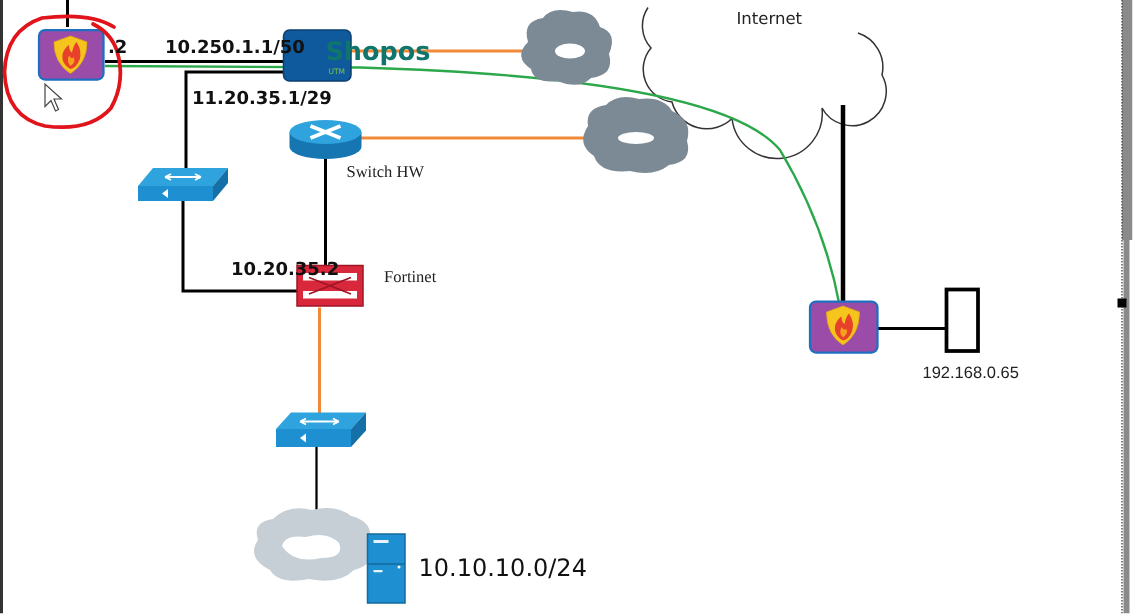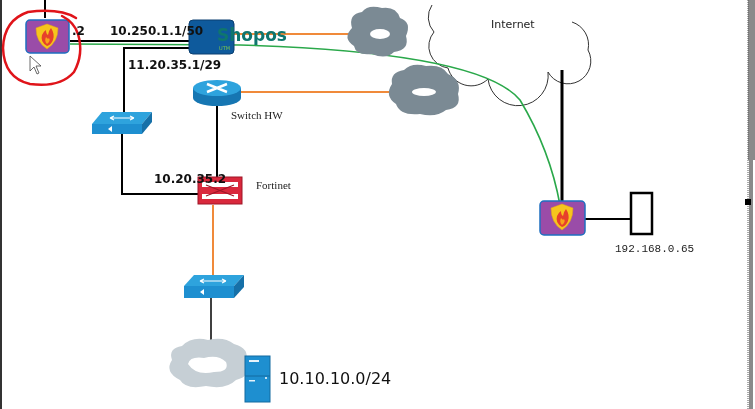--- a/index.html
+++ b/index.html
@@ -1,21 +1,21 @@
 <!DOCTYPE html>
 <html><head>
 <meta charset="utf-8">
 <style>
   html, body { margin: 0; padding: 0; background: #ffffff; }
   body { width: 755px; height: 409px; position: relative; overflow: hidden; font-family: "Liberation Sans", sans-serif; }
   #canvas { position: absolute; left: 0; top: 0; width: 755px; height: 409px; }
   .lbl { position: absolute; white-space: nowrap; color: #111; }
   .bold { font-weight: bold; font-size: 12px; font-family: "DejaVu Sans", sans-serif; }
   .plain { font-size: 11px; font-family: "DejaVu Sans", sans-serif; color: #222; }
-  .ip { font-size: 11px; font-family: Liberation Mono, monospace; color: #222; }
+  .ip { font-size: 11px; font-family: Liberation Sans, sans-serif; color: #222; }
   .big { font-size: 16px; font-family: "DejaVu Sans", sans-serif; color: #111; }
 </style>
 </head>
 <body>
 
 <svg id="canvas" width="755" height="409" viewBox="0 0 755 409" xmlns="http://www.w3.org/2000/svg">
 
   <line x1="1" y1="0" x2="1" y2="409" stroke="#333" stroke-width="2"></line>
 
   <rect x="748" y="0" width="7" height="160" fill="#8a8a8a"></rect>
@@ -128,15 +128,15 @@
 </svg>
 
 <div class="lbl bold" style="left:72px;top:24px;">.2</div>
 <div class="lbl bold" style="left:110px;top:24px;">10.250.1.1/50</div>
 <div class="lbl" style="left:190px;top:25px;font-size:17px;font-weight:bold;color:#0f766e;font-family:'DejaVu Sans',sans-serif;padding-left:27px;">Shopos</div>
 <div class="lbl" style="left:219px;top:45px;font-size:5px;color:#7cc64a;font-family:'DejaVu Sans',sans-serif;">UTM</div>
 <div class="lbl bold" style="left:128px;top:58px;">11.20.35.1/29</div>
 <div class="lbl plain" style="left:231px;top:109px;font-family:Liberation Serif, serif;">Switch HW</div>
 <div class="lbl bold" style="left:131px;top:172px;margin-left:23px;">10.20.35.2</div>
 <div class="lbl plain" style="left:256px;top:179px;font-family:Liberation Serif, serif;">Fortinet</div>
-<div class="lbl plain" style="left:491px;top:6px;margin-top:12px;">Internet</div>
+<div class="lbl plain" style="left:491px;top:6px;">Internet</div>
 <div class="lbl ip" style="left:615px;top:243px;">192.168.0.65</div>
 <div class="lbl big" style="left:279px;top:369px;">10.10.10.0/24</div>
 
 </body></html>

